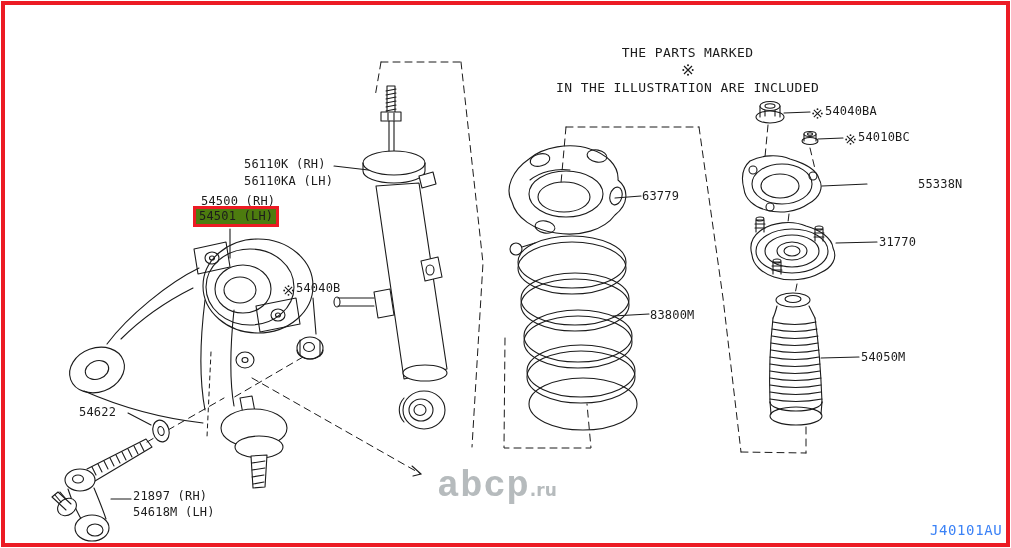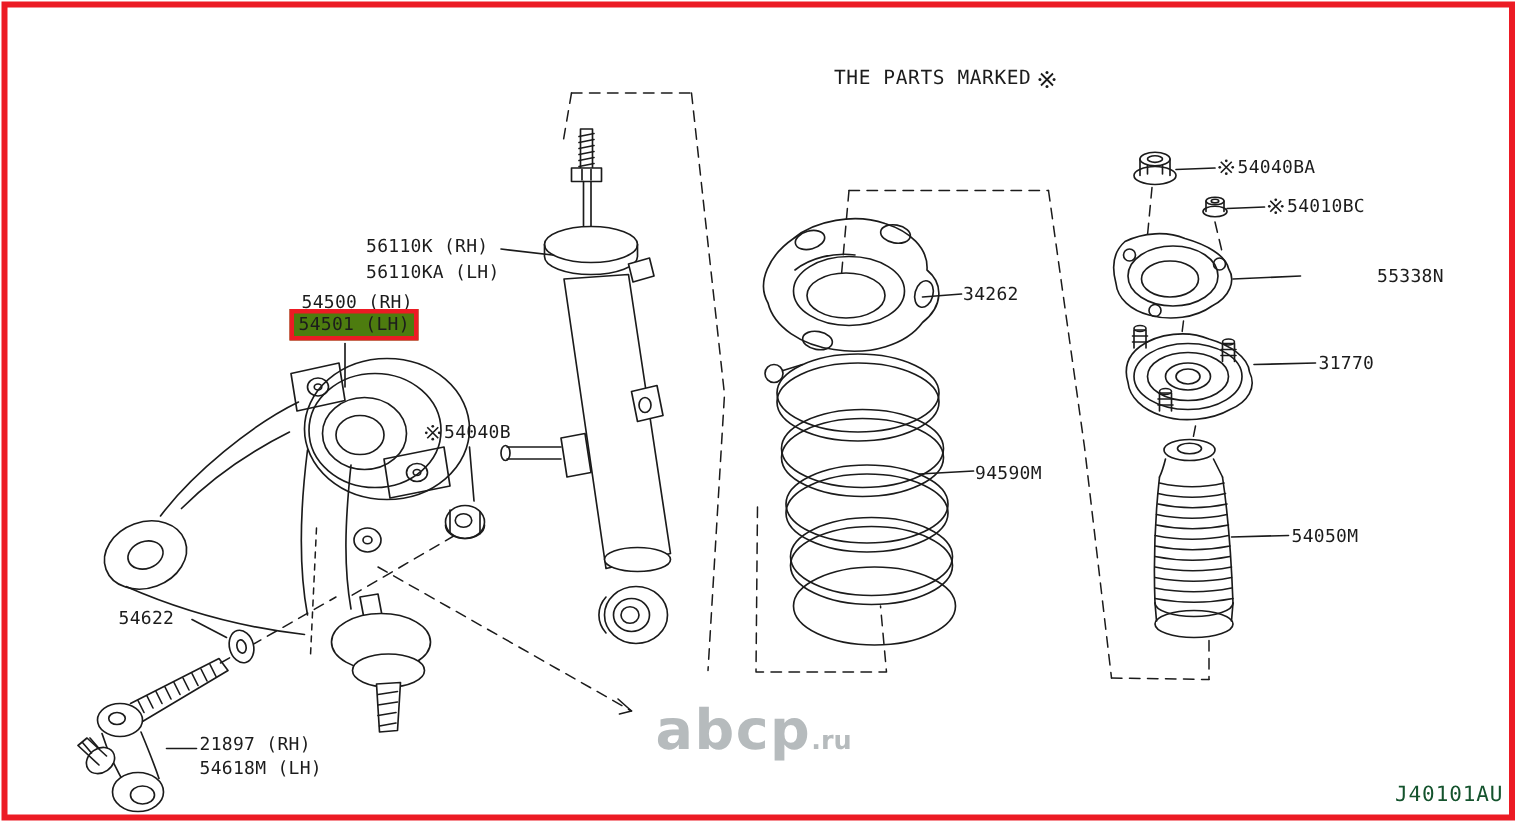--- a/index.html
+++ b/index.html
@@ -6,34 +6,34 @@
   .page{position:relative;width:1011px;height:548px;background:#ffffff;overflow:hidden;
         font-family:"DejaVu Sans Mono",monospace;color:#1c1c1c;}
   .red-frame{position:absolute;inset:1px;border:4px solid #ec1b24;pointer-events:none;z-index:6;}
   .art{position:absolute;left:0;top:0;z-index:1;}
   .art path,.art ellipse,.art circle{fill:none;stroke:#1b1b1b;stroke-width:1.1;
         stroke-linejoin:round;stroke-linecap:round;}
   .art .s{fill:#ffffff;}
   .art .dash path{stroke-dasharray:7 5;stroke-width:1;}
   .art .hid path{stroke-dasharray:4 4;stroke-width:1;}
   .label{position:absolute;z-index:3;font-size:12px;letter-spacing:.2px;white-space:nowrap;
-         display:flex;align-items:center;gap:2px;line-height:15px;}
+         display:flex;align-items:flex-end;gap:2px;line-height:15px;}
   .hl-box{border:3px solid #ec1b24;padding:0 3px;background:#4d7c0f;}
   .note{position:absolute;left:556px;top:45px;z-index:3;font-size:13px;letter-spacing:.4px;
         line-height:15px;}
-  .note-line{display:flex;align-items:center;gap:4px;white-space:pre;}
+  .note-line{display:flex;align-items:center;gap:4px;white-space:pre;flex-direction:column;}
   .mark{display:inline-flex;align-items:center;}
   .mark svg{display:block;}
   .mark svg path{stroke:#1c1c1c;stroke-width:1.2;fill:none;}
   .mark svg circle{fill:#1c1c1c;stroke:none;}
   .watermark{position:absolute;left:437px;top:468px;z-index:2;display:flex;align-items:baseline;
         color:#b6bbbd;font-family:"DejaVu Sans",sans-serif;font-weight:bold;}
-  .wm-main{font-size:37px;line-height:1;letter-spacing:1px;}
+  .wm-main{font-size:37px;line-height:1;letter-spacing:1px;font-family:Liberation Mono, monospace;}
   .wm-suffix{font-size:17px;}
-  .code{position:absolute;left:930px;top:522px;z-index:3;font-size:14px;letter-spacing:.6px;color:#14532d;}
+  .code{position:absolute;left:930px;top:522px;z-index:3;font-size:14px;letter-spacing:.6px;color:#3b82f6;}
 </style>
 </head>
 <body>
 
 <div class="page">
 
   <div class="red-frame"></div>
 
   <svg class="art" width="1011" height="548" viewBox="0 0 1011 548">
 
@@ -241,20 +241,21 @@
       <span>THE PARTS MARKED</span>
       <span class="mark" title="※">
         <svg width="12" height="12" viewBox="0 0 12 12">
             <path d="M2,2 L10,10 M10,2 L2,10"></path>
             <circle cx="6" cy="1.3" r="1"></circle>
             <circle cx="1.3" cy="6" r="1"></circle>
             <circle cx="10.7" cy="6" r="1"></circle>
             <circle cx="6" cy="10.7" r="1"></circle>
           </svg>
       </span>
+      <span>IN THE ILLUSTRATION ARE INCLUDED</span>
     </div>
   </div>
 
   <div class="label" style="left:244px;top:157px">56110K (RH)</div>
   <div class="label" style="left:244px;top:174px">56110KA (LH)</div>
   <div class="label" style="left:201px;top:194px">54500 (RH)</div>
   <div class="label hl-box" style="left:193px;top:206px">54501 (LH)</div>
 
   <div class="label" style="left:283px;top:281px">
     <span class="mark" title="※">
@@ -265,22 +266,22 @@
           <circle cx="10.7" cy="6" r="1"></circle>
           <circle cx="6" cy="10.7" r="1"></circle>
         </svg>
     </span>
     <span>54040B</span>
   </div>
 
   <div class="label" style="left:79px;top:405px">54622</div>
   <div class="label" style="left:133px;top:489px">21897 (RH)</div>
   <div class="label" style="left:133px;top:505px">54618M (LH)</div>
-  <div class="label" style="left:642px;top:189px">34262</div>
-  <div class="label" style="left:650px;top:308px">94590M</div>
+  <div class="label" style="left:642px;top:189px">63779</div>
+  <div class="label" style="left:650px;top:308px">83800M</div>
 
   <div class="label" style="left:812px;top:104px">
     <span class="mark" title="※">
       <svg width="11" height="11" viewBox="0 0 12 12">
           <path d="M2,2 L10,10 M10,2 L2,10"></path>
           <circle cx="6" cy="1.3" r="1"></circle>
           <circle cx="1.3" cy="6" r="1"></circle>
           <circle cx="10.7" cy="6" r="1"></circle>
           <circle cx="6" cy="10.7" r="1"></circle>
         </svg>

